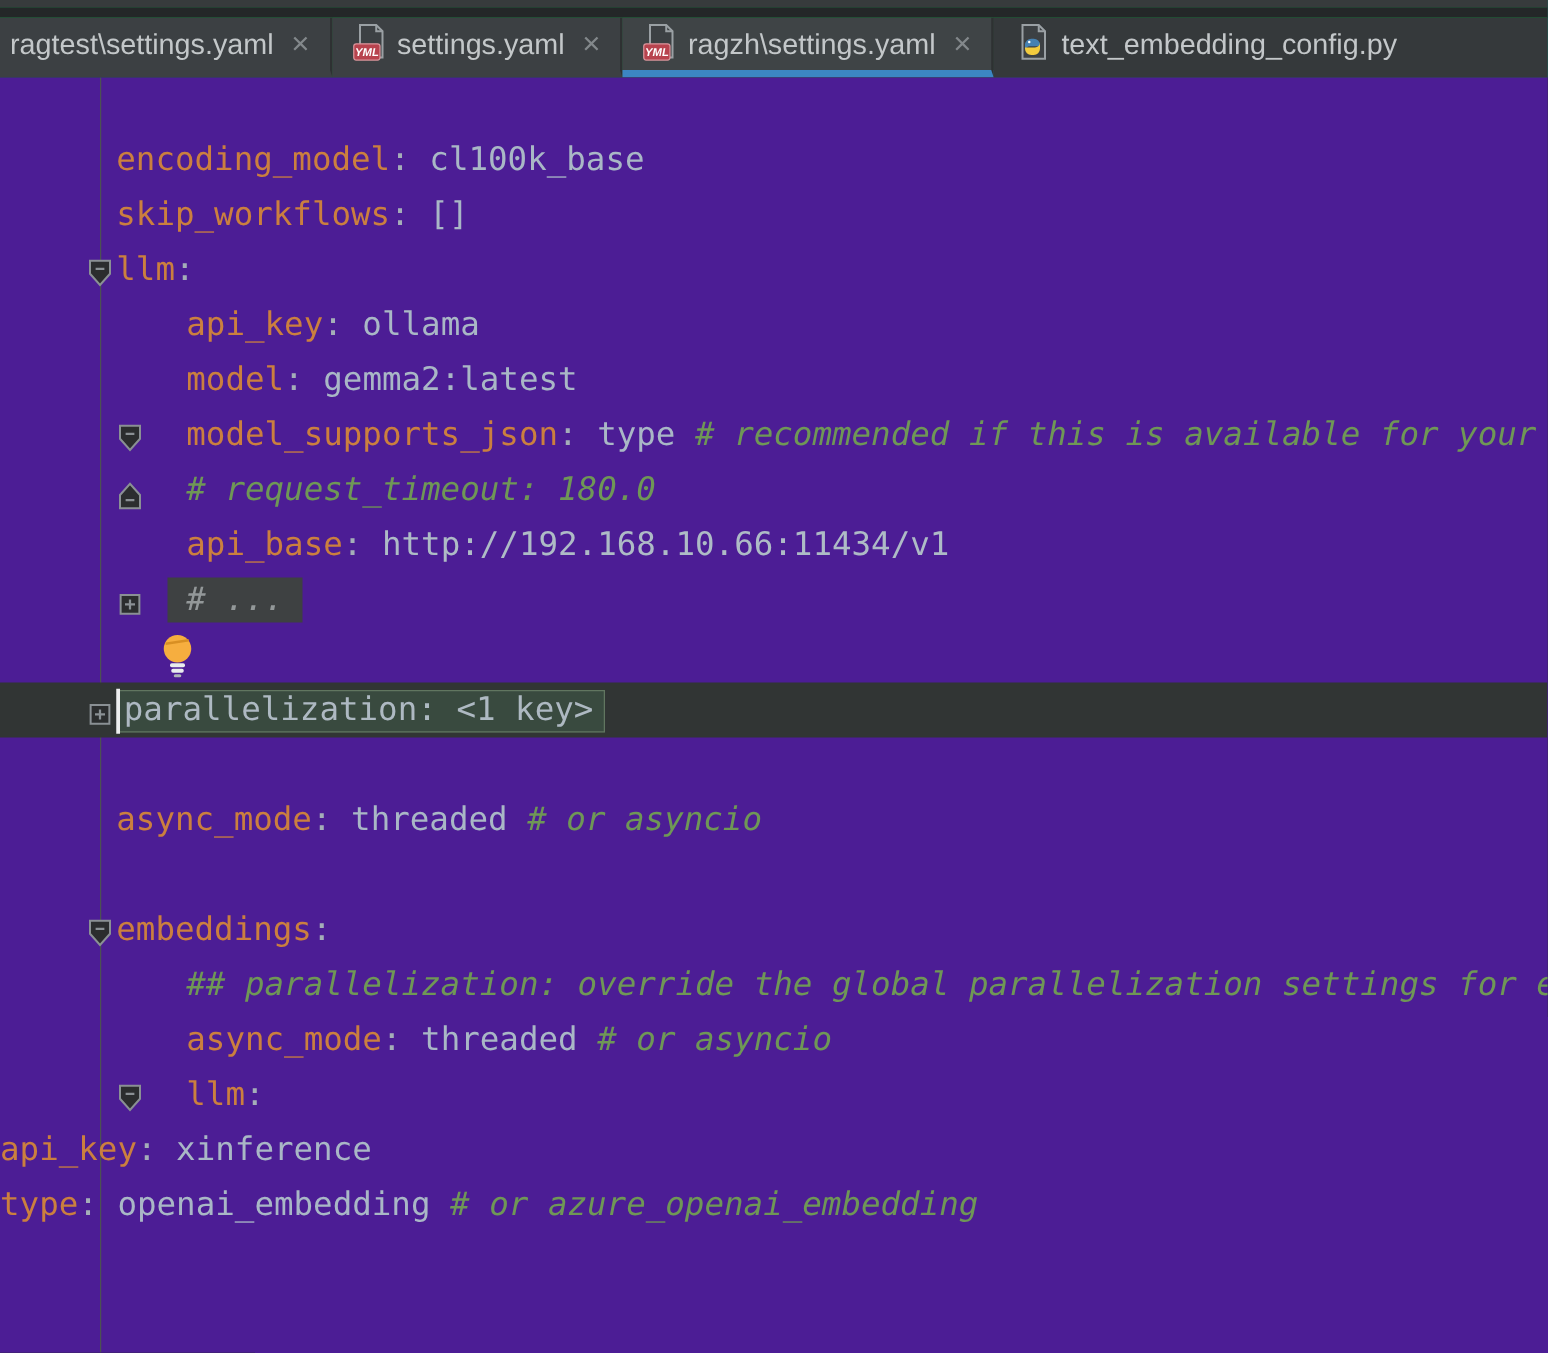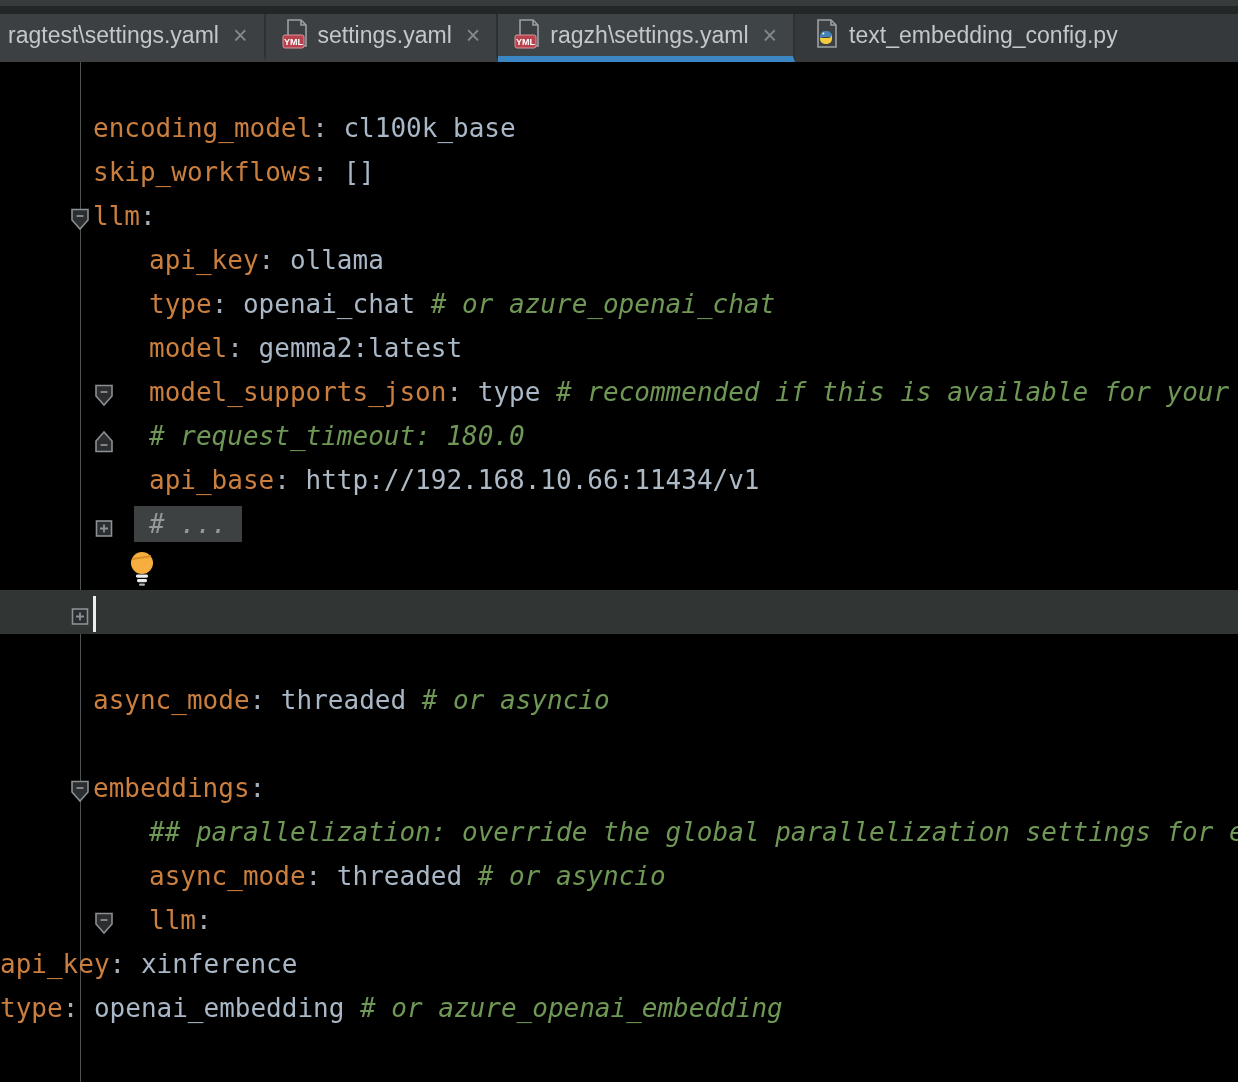--- a/index.html
+++ b/index.html
@@ -13,25 +13,25 @@
   .strip2{position:absolute;top:6px;left:0;right:0;height:8px;background:#242728;}
   .tabs{position:absolute;top:14px;left:0;right:0;height:48px;display:flex;overflow:hidden;}
   .tab{
     display:flex;align-items:center;box-sizing:border-box;height:48px;
     padding:0 16px;border-bottom:6px solid transparent;border-right:2px solid #2E3132;
     color:#C3C7C9;font-size:23px;white-space:nowrap;cursor:pointer;background:#3C4043;
   }
   .tab.first{padding-left:8px;}
   .tab.active{background:#3F4446;border-bottom:6px solid #3C86C3;}
   .tab.last{background:#35393B;border-right:none;flex:1;}
-  .ficon{display:inline-flex;margin-right:10px;}
+  .ficon{display:inline-flex;margin-right:10px;font-style:italic;}
   .tclose{margin-left:14px;color:#83888B;font-size:25px;line-height:1;cursor:pointer;}
   
   .editor{
-    position:absolute;top:62px;left:0;right:0;bottom:0;background:#000000;
+    position:absolute;top:62px;left:0;right:0;bottom:0;background:#4c1d95;
     overflow:hidden;padding-top:44px;
   }
   .foldline{position:absolute;left:80px;top:0;bottom:0;width:1px;background:#4C5153;z-index:0;}
   .line{
     position:relative;height:44px;line-height:44px;white-space:pre;
     font-family:"DejaVu Sans Mono",monospace;font-size:26px;color:#A9B7C6;z-index:1;
   }
   .indent0{padding-left:93px;}
   .indent1{padding-left:125px;margin-left:24px;}
   .indent2{}
@@ -106,21 +106,20 @@
 <div class="editor">
   <div class="foldline"></div>
   <div>
       <div class="line indent0"><span class="seg-key">encoding_model</span><span class="seg-p">: </span><span class="seg-v">cl100k_base</span></div>
       <div class="line indent0"><span class="seg-key">skip_workflows</span><span class="seg-p">: </span><span class="seg-v">[]</span></div>
       <div class="line indent0"><span class="gmark"><svg width="24" height="27" viewBox="0 0 24 27">
             <path d="M4 2.5 H20 V13 L12 22 L4 13 Z" fill="#2B2D2E" stroke="#8A9094" stroke-width="1.6"></path>
             <path d="M8.5 9 H15.5" stroke="#8A9094" stroke-width="1.8"></path>
           </svg></span><span class="seg-key">llm</span><span class="seg-p">:</span></div>
       <div class="line indent1"><span class="seg-key">api_key</span><span class="seg-p">: </span><span class="seg-v">ollama</span></div>
-      <div class="line indent1"><span class="seg-key">type</span><span class="seg-p">: </span><span class="seg-v">openai_chat </span><span class="seg-c"># or azure_openai_chat</span></div>
       <div class="line indent1"><span class="seg-key">model</span><span class="seg-p">: </span><span class="seg-v">gemma2:latest</span></div>
       <div class="line indent1"><span class="gmark"><svg width="24" height="27" viewBox="0 0 24 27">
             <path d="M4 2.5 H20 V13 L12 22 L4 13 Z" fill="#2B2D2E" stroke="#8A9094" stroke-width="1.6"></path>
             <path d="M8.5 9 H15.5" stroke="#8A9094" stroke-width="1.8"></path>
           </svg></span><span class="seg-key">model_supports_json</span><span class="seg-p">: </span><span class="seg-v">type </span><span class="seg-c"># recommended if this is available for your</span></div>
       <div class="line indent1"><span class="gmark"><svg width="24" height="27" viewBox="0 0 24 27">
             <path d="M4 24.5 H20 V14 L12 5 L4 14 Z" fill="#2B2D2E" stroke="#8A9094" stroke-width="1.6"></path>
             <path d="M8.5 18 H15.5" stroke="#8A9094" stroke-width="1.8"></path>
           </svg></span><span class="seg-c"># request_timeout: 180.0</span></div>
       <div class="line indent1"><span class="seg-key">api_base</span><span class="seg-p">: </span><span class="seg-link">http://192.168.10.66:11434/v1</span></div>
@@ -131,21 +130,21 @@
       <div class="line indent1"><span class="bulb"><svg width="30" height="37" viewBox="0 0 30 37">
             <circle cx="15" cy="13" r="11" fill="#F6AE3F"></circle>
             <path d="M5.5 9 L24 6.2" stroke="#D88F23" stroke-width="2"></path>
             <rect x="9" y="24.5" width="12" height="3.2" rx="1.4" fill="#E9ECEE"></rect>
             <rect x="10" y="29" width="10" height="3.2" rx="1.4" fill="#E9ECEE"></rect>
             <rect x="12" y="33.4" width="6" height="2.4" rx="1.2" fill="#ADB3B6"></rect>
           </svg></span></div>
       <div class="line indent0 hl"><span class="gmark"><svg width="24" height="27" viewBox="0 0 24 27">
             <rect x="4.5" y="6" width="15" height="15" fill="#2B2D2E" stroke="#8A9094" stroke-width="1.6"></rect>
             <path d="M12 9.5 V17.5 M8 13.5 H16" stroke="#8A9094" stroke-width="1.8"></path>
-          </svg></span><span class="caret"></span></div>
+          </svg></span><span class="caret"></span><span class="seg-fold">parallelization: &lt;1 key&gt;</span></div>
       <div class="line indent0"></div>
       <div class="line indent0"><span class="seg-key">async_mode</span><span class="seg-p">: </span><span class="seg-v">threaded </span><span class="seg-c"># or asyncio</span></div>
       <div class="line indent0"></div>
       <div class="line indent0"><span class="gmark"><svg width="24" height="27" viewBox="0 0 24 27">
             <path d="M4 2.5 H20 V13 L12 22 L4 13 Z" fill="#2B2D2E" stroke="#8A9094" stroke-width="1.6"></path>
             <path d="M8.5 9 H15.5" stroke="#8A9094" stroke-width="1.8"></path>
           </svg></span><span class="seg-key">embeddings</span><span class="seg-p">:</span></div>
       <div class="line indent1"><span class="seg-c">## parallelization: override the global parallelization settings for e</span></div>
       <div class="line indent1"><span class="seg-key">async_mode</span><span class="seg-p">: </span><span class="seg-v">threaded </span><span class="seg-c"># or asyncio</span></div>
       <div class="line indent1"><span class="gmark"><svg width="24" height="27" viewBox="0 0 24 27">

